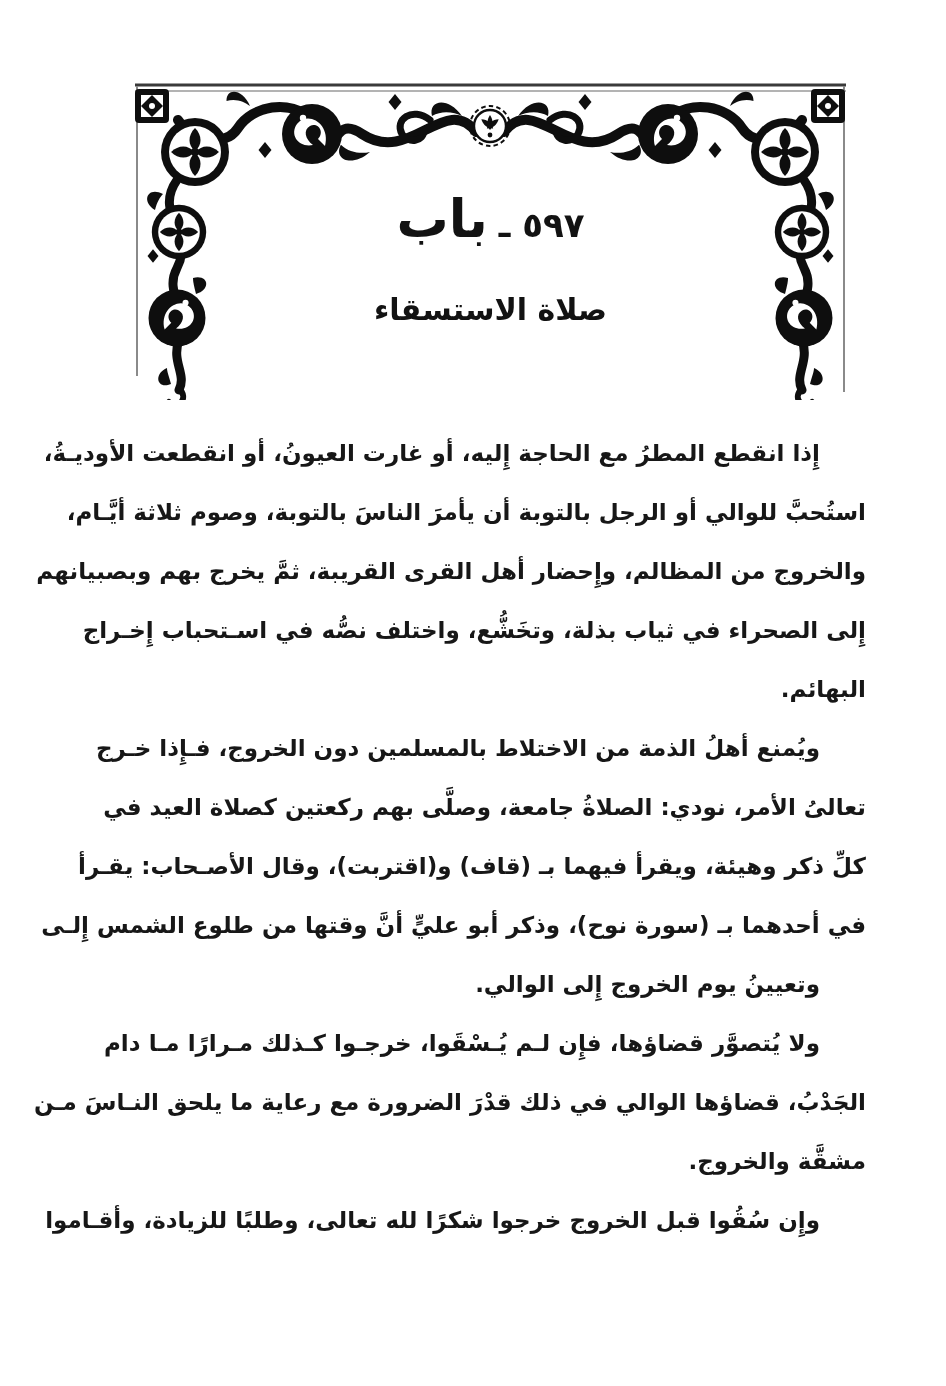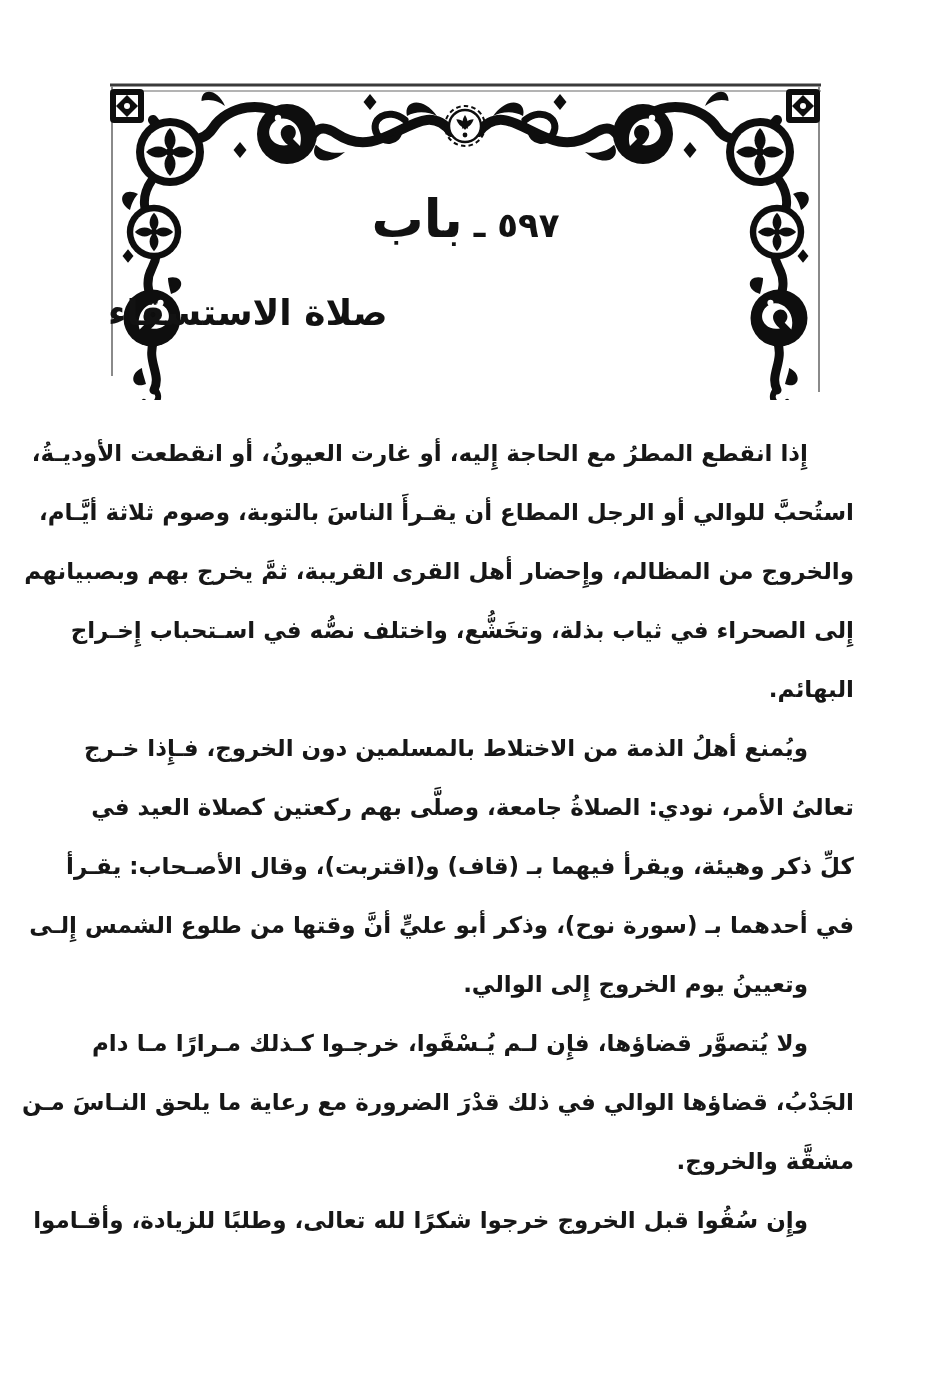--- a/index.html
+++ b/index.html
@@ -13,21 +13,21 @@
     height: 1386px;
     background: #ffffff;
     overflow: hidden;
     font-family: "DejaVu Sans", sans-serif;
     color: #141414;
   }
 
   
   .ornament-wrap {
     position: absolute;
-    left: 108px;
+    left: 133px;
     top: 80px;
     width: 715px;
     height: 320px;
   }
   .border-svg {
     position: absolute;
     left: 0;
     top: 0;
   }
   .chapter-line {
@@ -48,33 +48,33 @@
   .chapter-bab {
     font-size: 52px;
     font-weight: bold;
     margin-right: 6px;
   }
   .chapter-title {
     position: absolute;
     top: 212px;
     left: 0;
     width: 100%;
-    text-align: left;
+    text-align: center;
     direction: rtl;
-    font-size: 36px;
+    font-size: 30px;
     font-weight: bold;
     letter-spacing: 1px;
     color: #121212;
   }
 
   
   .body-text {
     position: absolute;
     top: 424px;
-    right: 92px;
+    right: 80px;
     width: 762px;
     direction: rtl;
     font-size: 23px;
     font-weight: bold;
     color: #171717;
   }
   .line {
     height: 59px;
     line-height: 59px;
     text-align: justify;
@@ -177,21 +177,21 @@
       <span class="chapter-bab">باب</span>
     </div>
 
     <div class="chapter-title">صلاة الاستسقاء</div>
   </div>
 
   <div class="body-text" lang="ar" dir="rtl">
 
     <div class="para">
       <div class="line indent">إِذا انقطع المطرُ مع الحاجة إِليه، أو غارت العيونُ، أو انقطعت الأوديـةُ،</div>
-      <div class="line">استُحبَّ للوالي أو الرجل المطاع أن يقـرأَ الناسَ بالتوبة، وصوم ثلاثة أيَّـام،</div>
+      <div class="line">استُحبَّ للوالي أو الرجل بالتوبة أن يأمرَ الناسَ بالتوبة، وصوم ثلاثة أيَّـام،</div>
       <div class="line">والخروج من المظالم، وإِحضار أهل القرى القريبة، ثمَّ يخرج بهم وبصبيانهم</div>
       <div class="line">إِلى الصحراء في ثياب بذلة، وتخَشُّع، واختلف نصُّه في اسـتحباب إِخـراج</div>
       <div class="line last">البهائم.</div>
     </div>
 
     <div class="para">
       <div class="line indent">ويُمنع أهلُ الذمة من الاختلاط بالمسلمين دون الخروج، فـإِذا خـرج</div>
       <div class="line">تعالىُ الأمر، نودي: الصلاةُ جامعة، وصلَّى بهم ركعتين كصلاة العيد في</div>
       <div class="line">كلِّ ذكر وهيئة، ويقرأ فيهما بـ (قاف) و(اقتربت)، وقال الأصـحاب: يقـرأ</div>
       <div class="line">في أحدهما بـ (سورة نوح)، وذكر أبو عليٍّ أنَّ وقتها من طلوع الشمس إِلـى</div>

